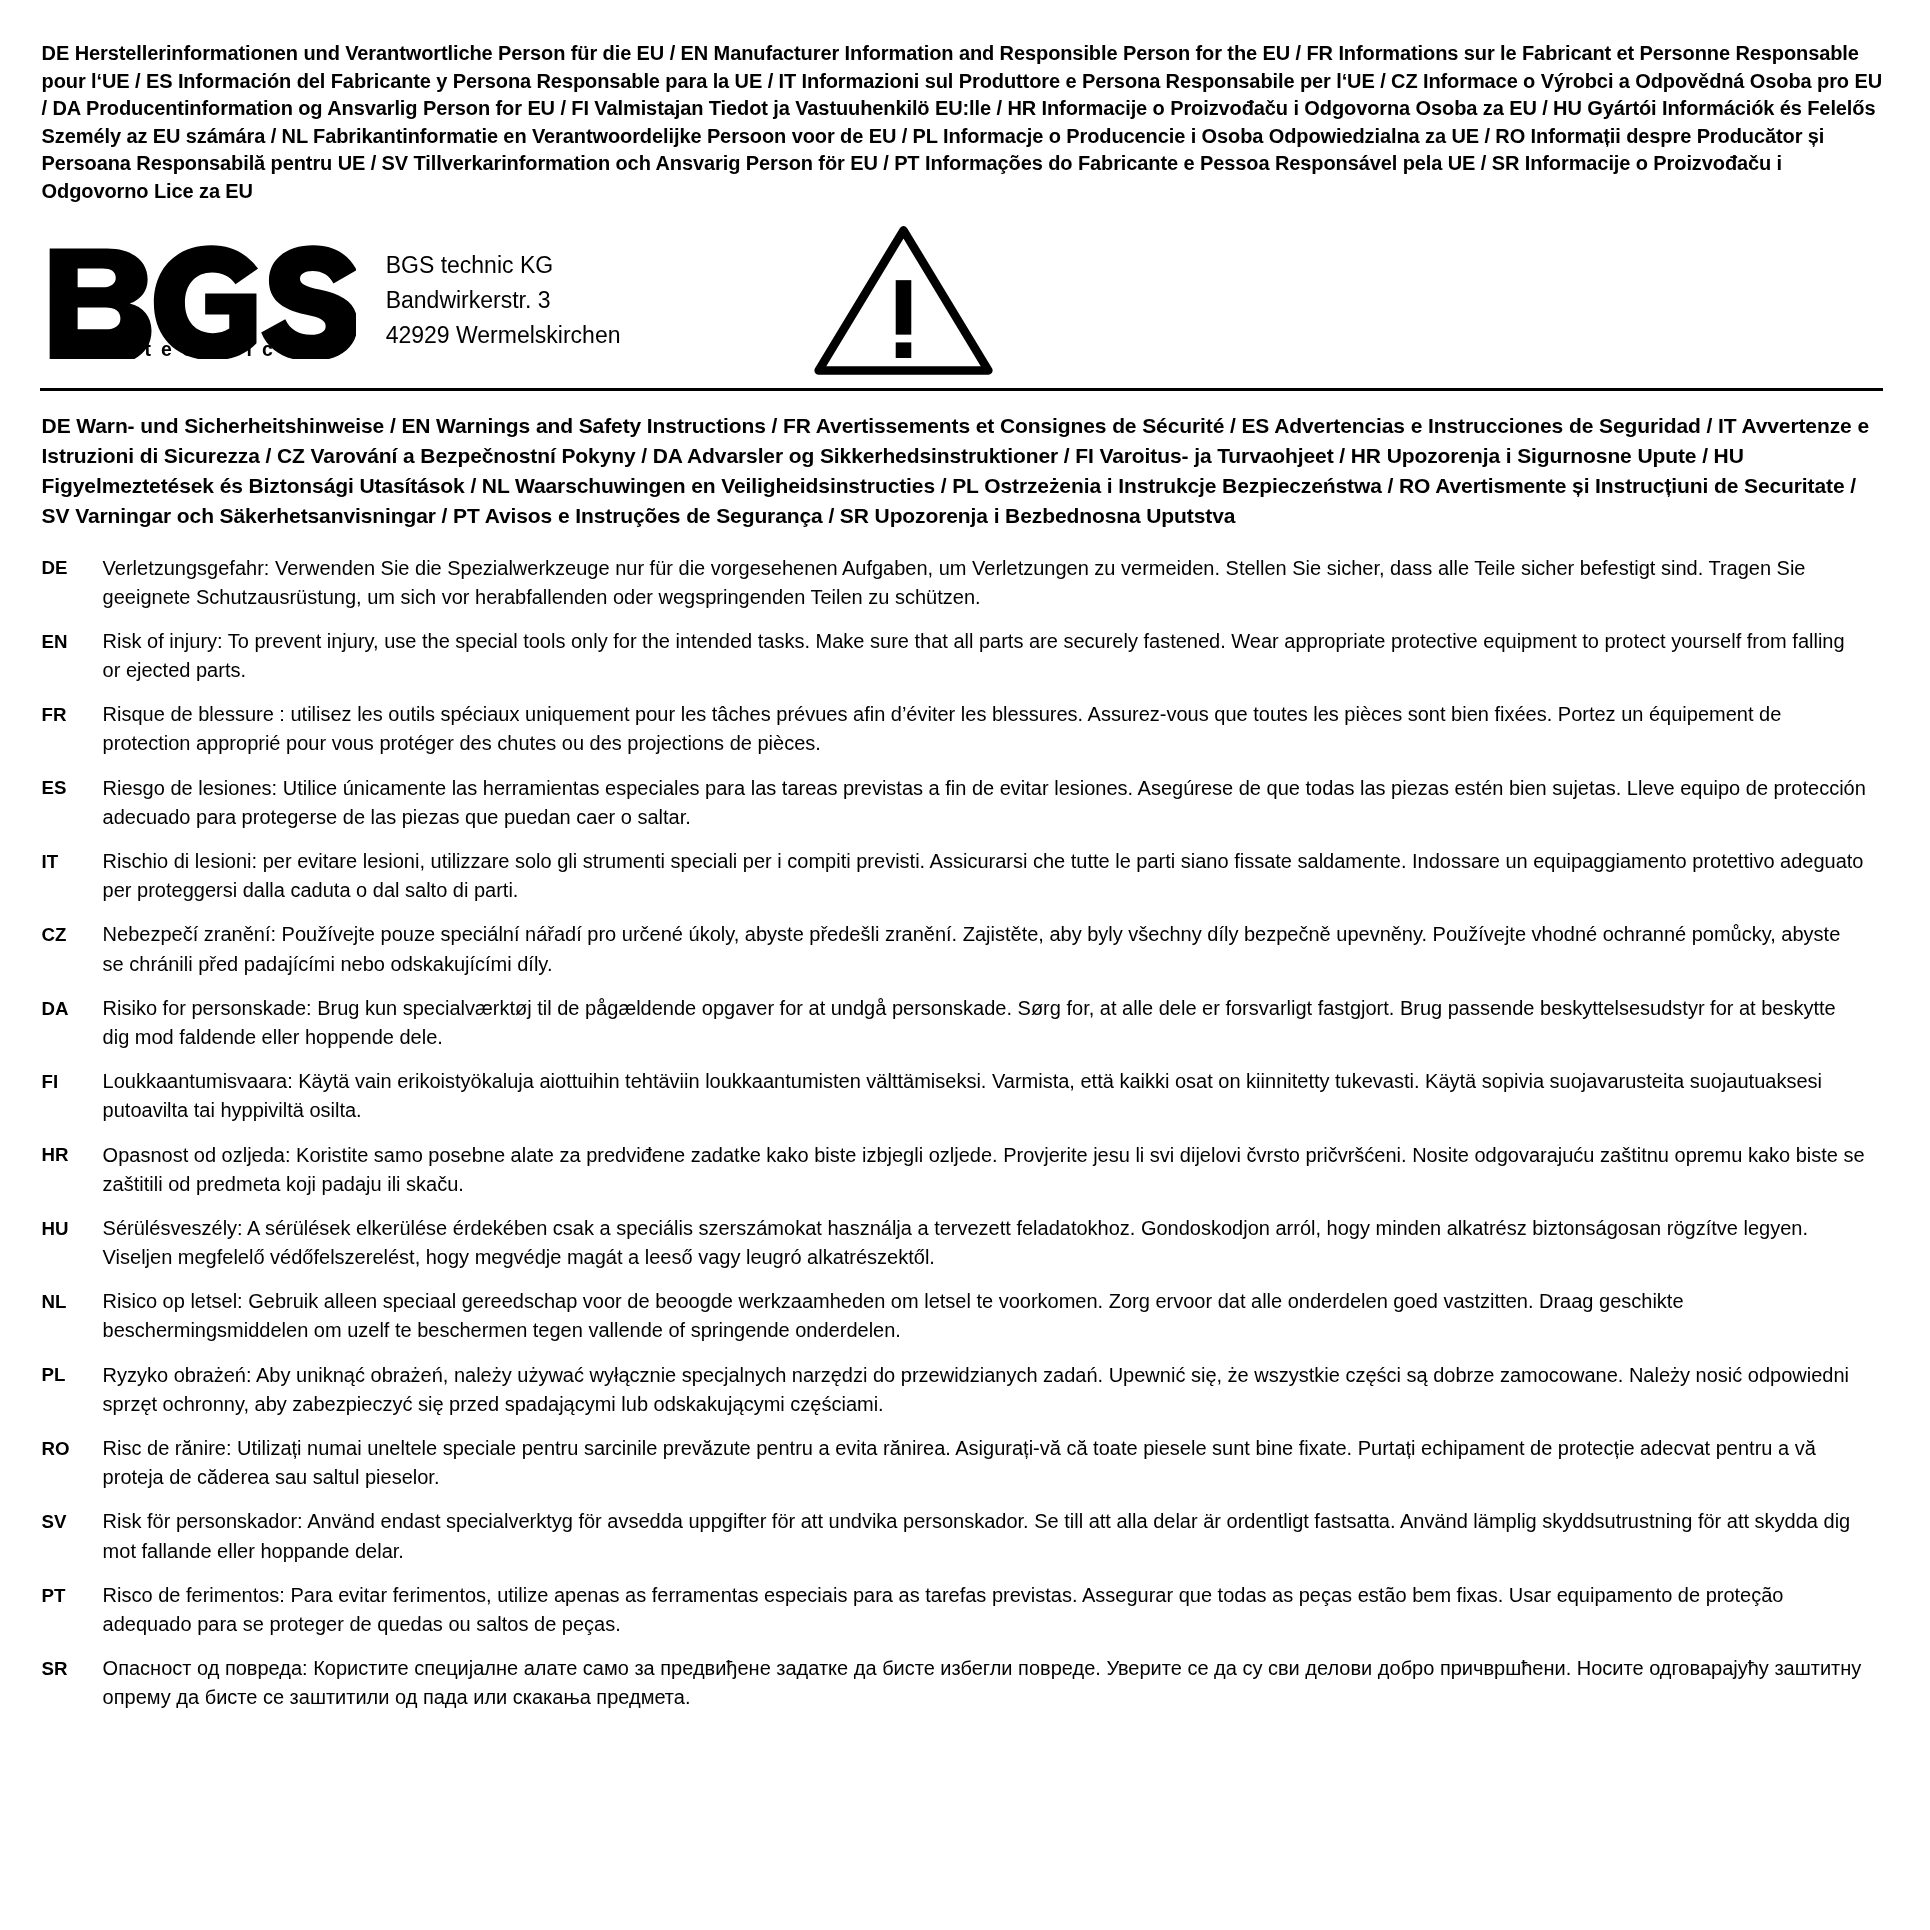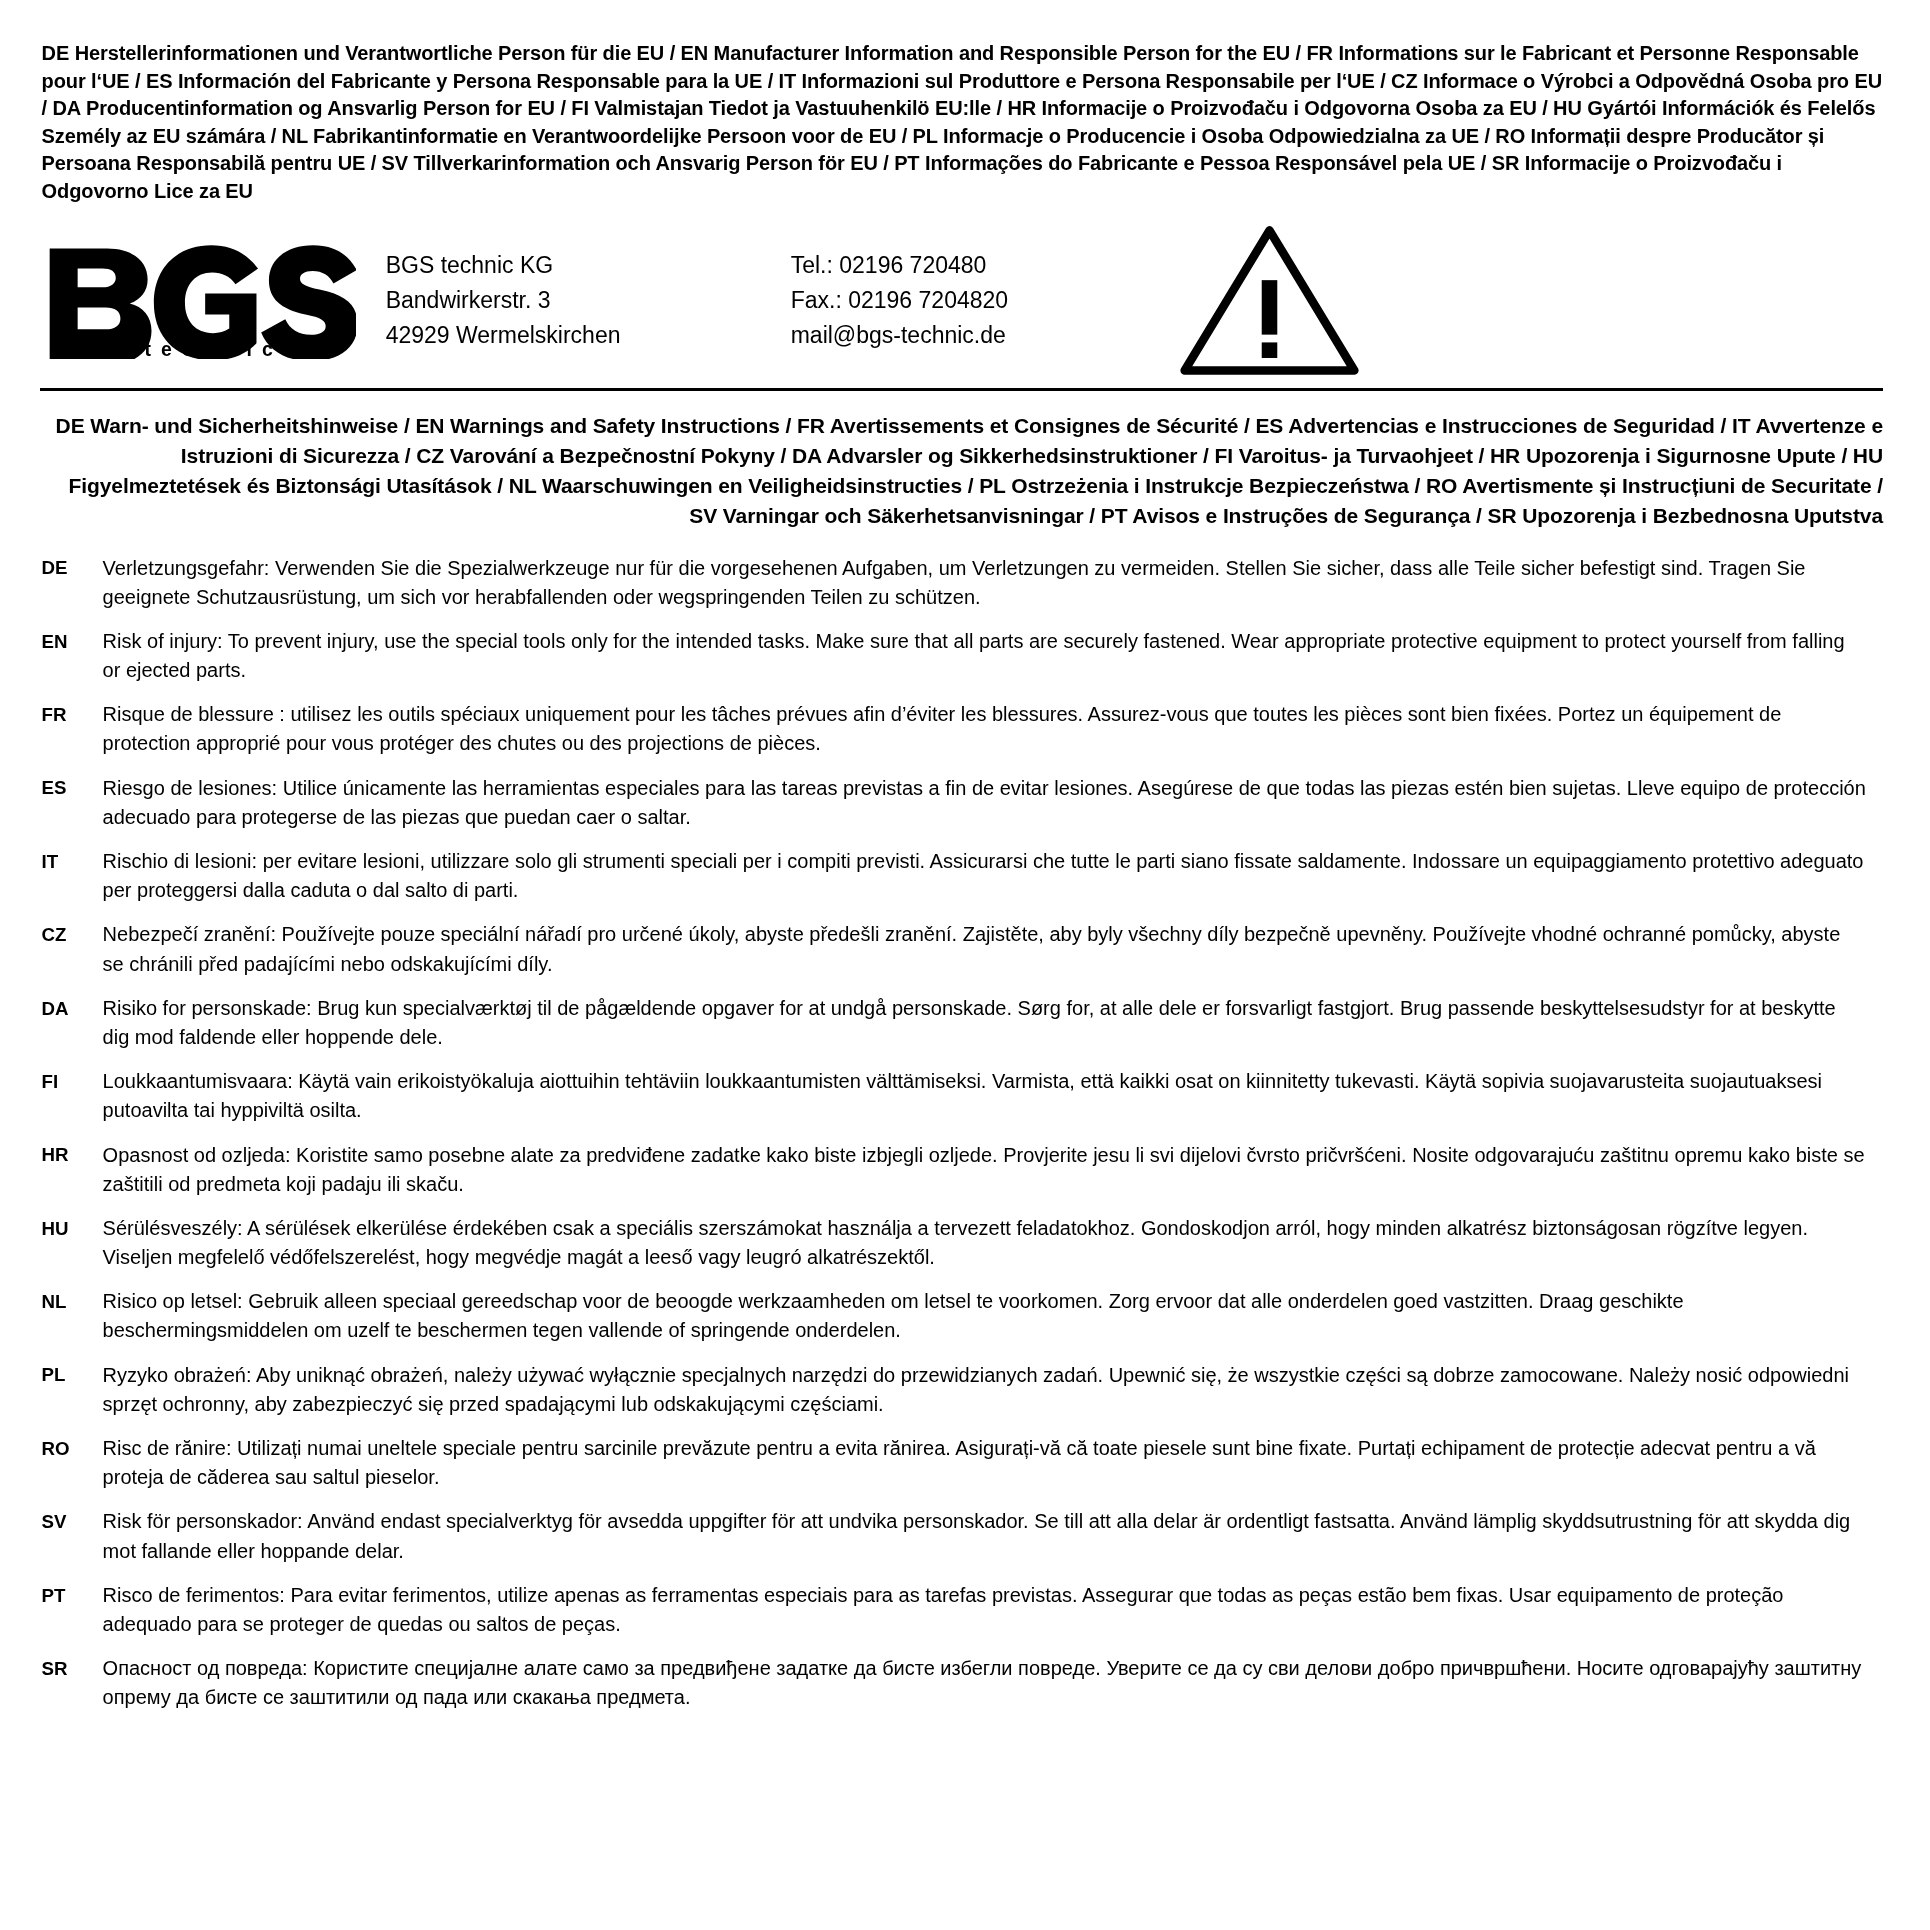--- a/index.html
+++ b/index.html
@@ -82,21 +82,20 @@
     width: 100%;
   }
 
   
   .section-heading {
     font-size: 21px;
     font-weight: bold;
     line-height: 1.42;
     letter-spacing: -0.1px;
     margin: 20px 0 23px 1.6px;
-    text-align: right;
   }
 
   
   .lang-list {
     margin: 0 0 0 1.6px;
   }
   .lang-row {
     display: flex;
     align-items: flex-start;
     margin-bottom: 15px;
@@ -144,25 +143,20 @@
         <text x="128" y="146" font-family="Liberation Sans, sans-serif" font-size="25" font-weight="bold" letter-spacing="3" fill="#000">t e c h n i c</text>
       </svg>
     </div>
 
     <div class="addr-block">
       <div>BGS technic KG</div>
       <div>Bandwirkerstr. 3</div>
       <div>42929 Wermelskirchen</div>
     </div>
 
-    <div class="contact-block">
-      <div>Tel.: 02196 720480</div>
-      <div>Fax.: 02196 7204820</div>
-      <div>mail@bgs-technic.de</div>
-    </div>
 
 
     <div class="warn-tri-wrap">
       <svg width="179" height="152" viewBox="0 0 230 195">
         <path d="M115 8 L224 188 L6 188 Z" fill="none" stroke="#000" stroke-width="11" stroke-linejoin="round"></path>
         <rect x="105" y="72" width="20" height="70" fill="#000"></rect>
         <rect x="105" y="152" width="20" height="20" fill="#000"></rect>
       </svg>
     </div>
   </div>

